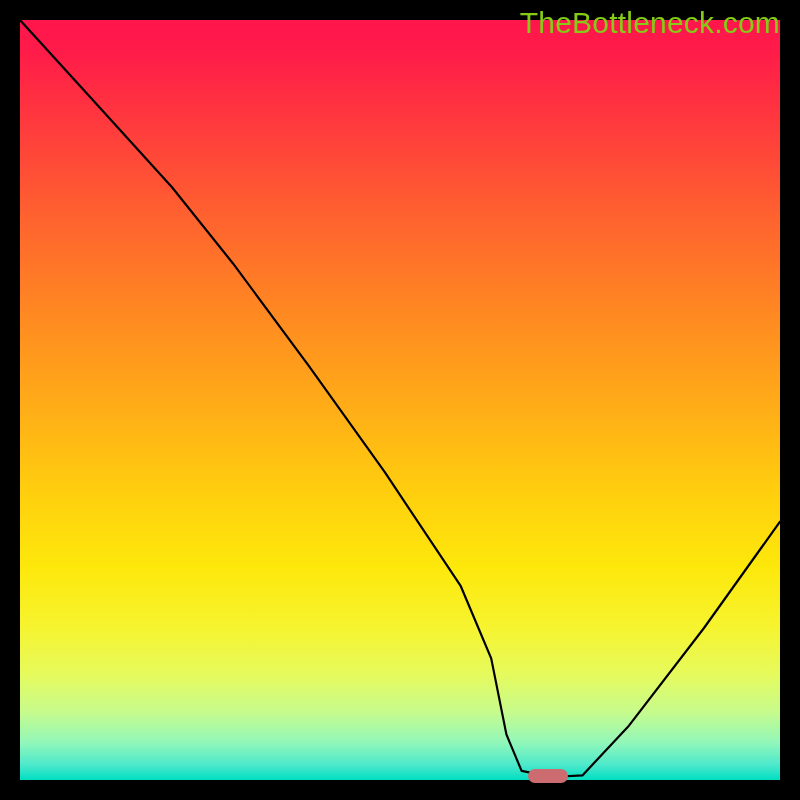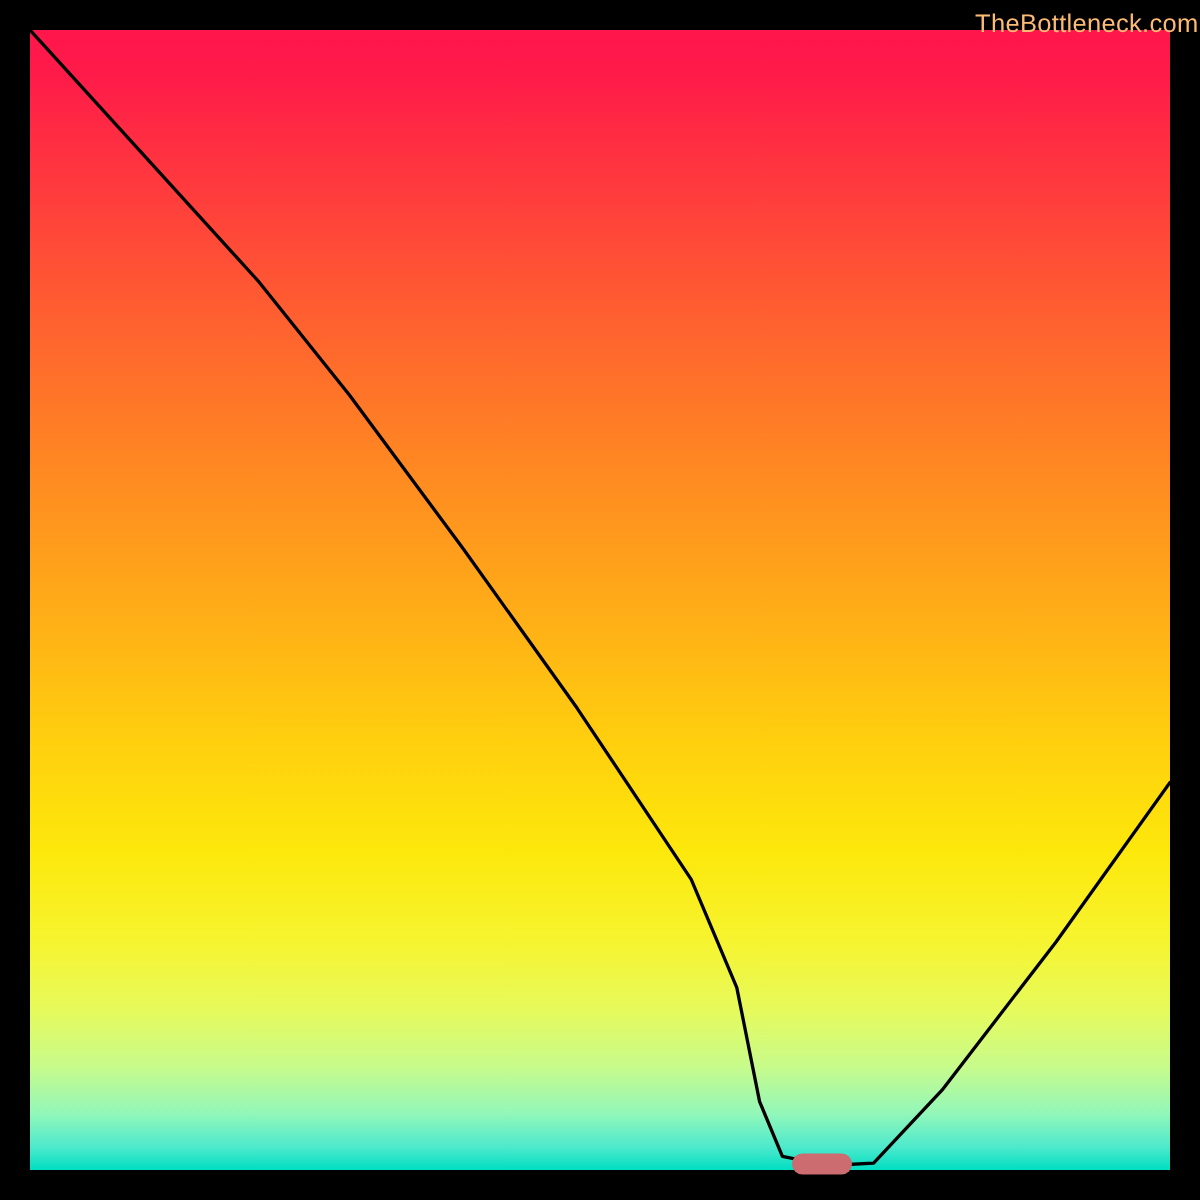--- a/index.html
+++ b/index.html
@@ -6,23 +6,23 @@
   body {
     width: 800px;
     height: 800px;
     background: #000;
     position: relative;
     font-family: Arial, sans-serif;
   }
   .watermark {
     position: absolute;
     top: 6px;
-    right: 1px;
-    color: #fdba74;
-    font-size: 17px;
+    right: 20px;
+    color: #84cc16;
+    font-size: 30px;
     font-weight: 500;
     z-index: 10;
     letter-spacing: 0.2px;
   }
   .plot {
     position: absolute;
     left: 20px;
     top: 20px;
     width: 760px;
     height: 760px;

